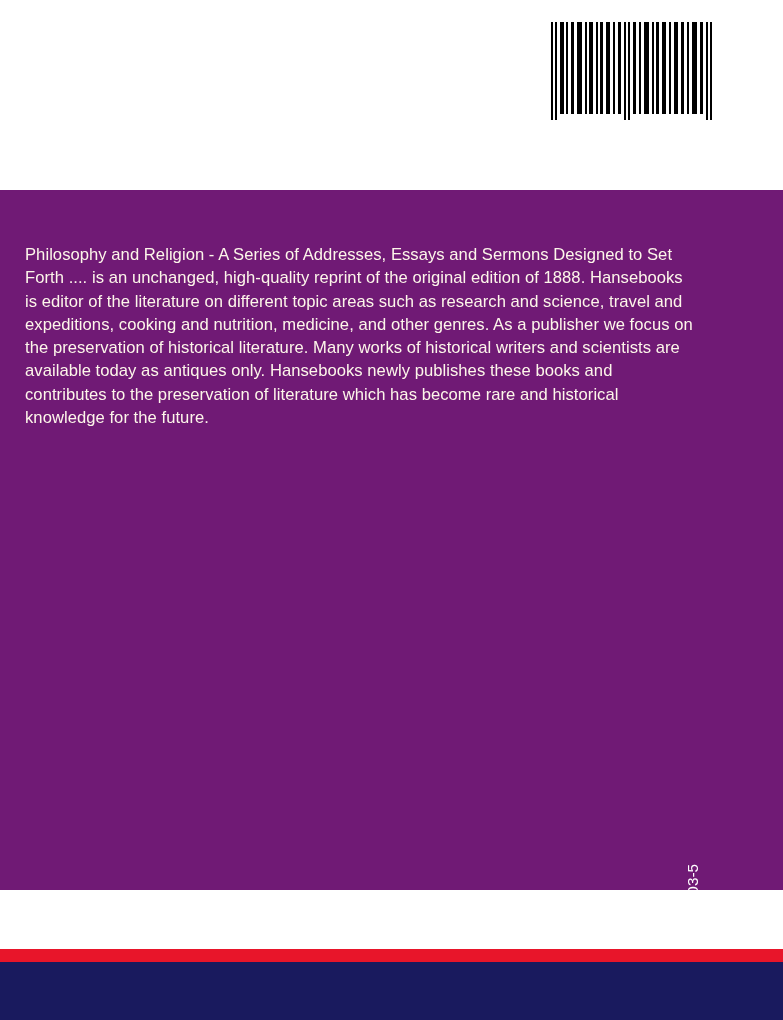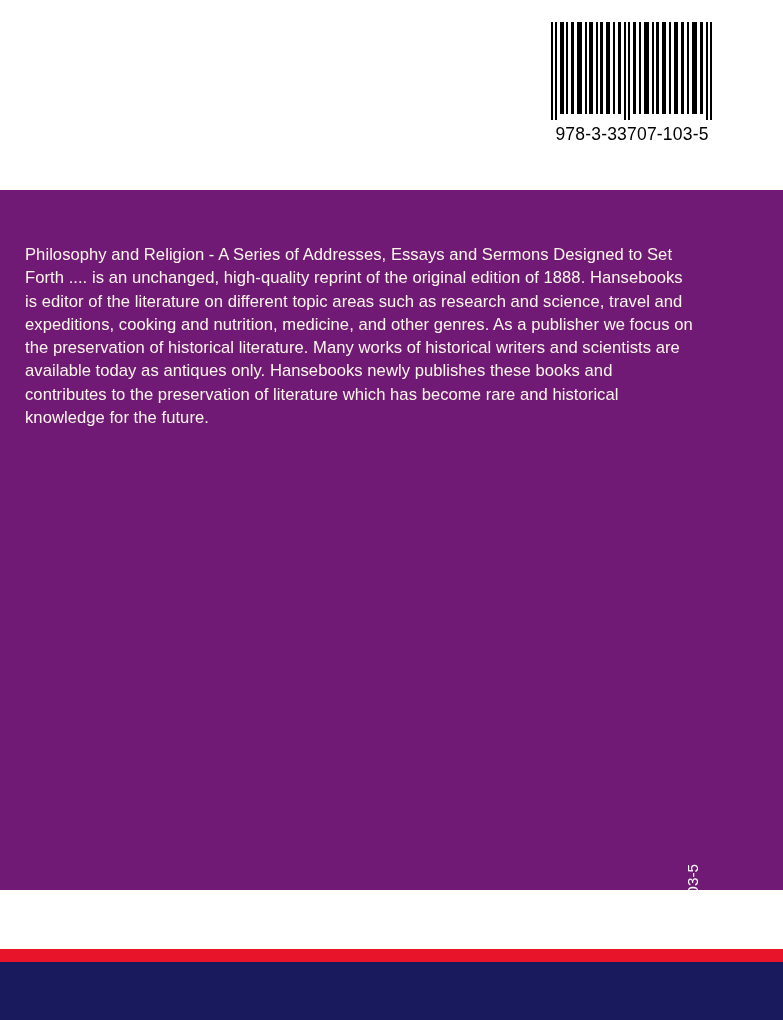--- a/index.html
+++ b/index.html
@@ -168,21 +168,20 @@
           <rect x="120" y="0" width="2" height="92"></rect>
           <rect x="125" y="0" width="4" height="92"></rect>
           <rect x="132" y="0" width="3" height="92"></rect>
           <rect x="138" y="0" width="2" height="92"></rect>
           <rect x="143" y="0" width="5" height="92"></rect>
           <rect x="151" y="0" width="3" height="92"></rect>
           <rect x="157" y="0" width="2" height="98"></rect>
           <rect x="161" y="0" width="2" height="98"></rect>
         </g>
       </svg>
-      <div class="barcode-number">978-3-33707-103-5</div>
     </div>
   </div>
 
   <div class="navy-panel">
     <div class="blurb">Philosophy and Religion - A Series of Addresses, Essays and Sermons Designed to Set Forth .... is an unchanged, high-quality reprint of the original edition of 1888. Hansebooks is editor of the literature on different topic areas such as research and science, travel and expeditions, cooking and nutrition, medicine, and other genres. As a publisher we focus on the preservation of historical literature. Many works of historical writers and scientists are available today as antiques only. Hansebooks newly publishes these books and contributes to the preservation of literature which has become rare and historical knowledge for the future.</div>
 
     <div class="vertical-isbn">
       <span class="line">ISBN/EAN: 978-3-33707-103-5</span>
       <span class="line">www.hansebooks.com</span>
     </div>

